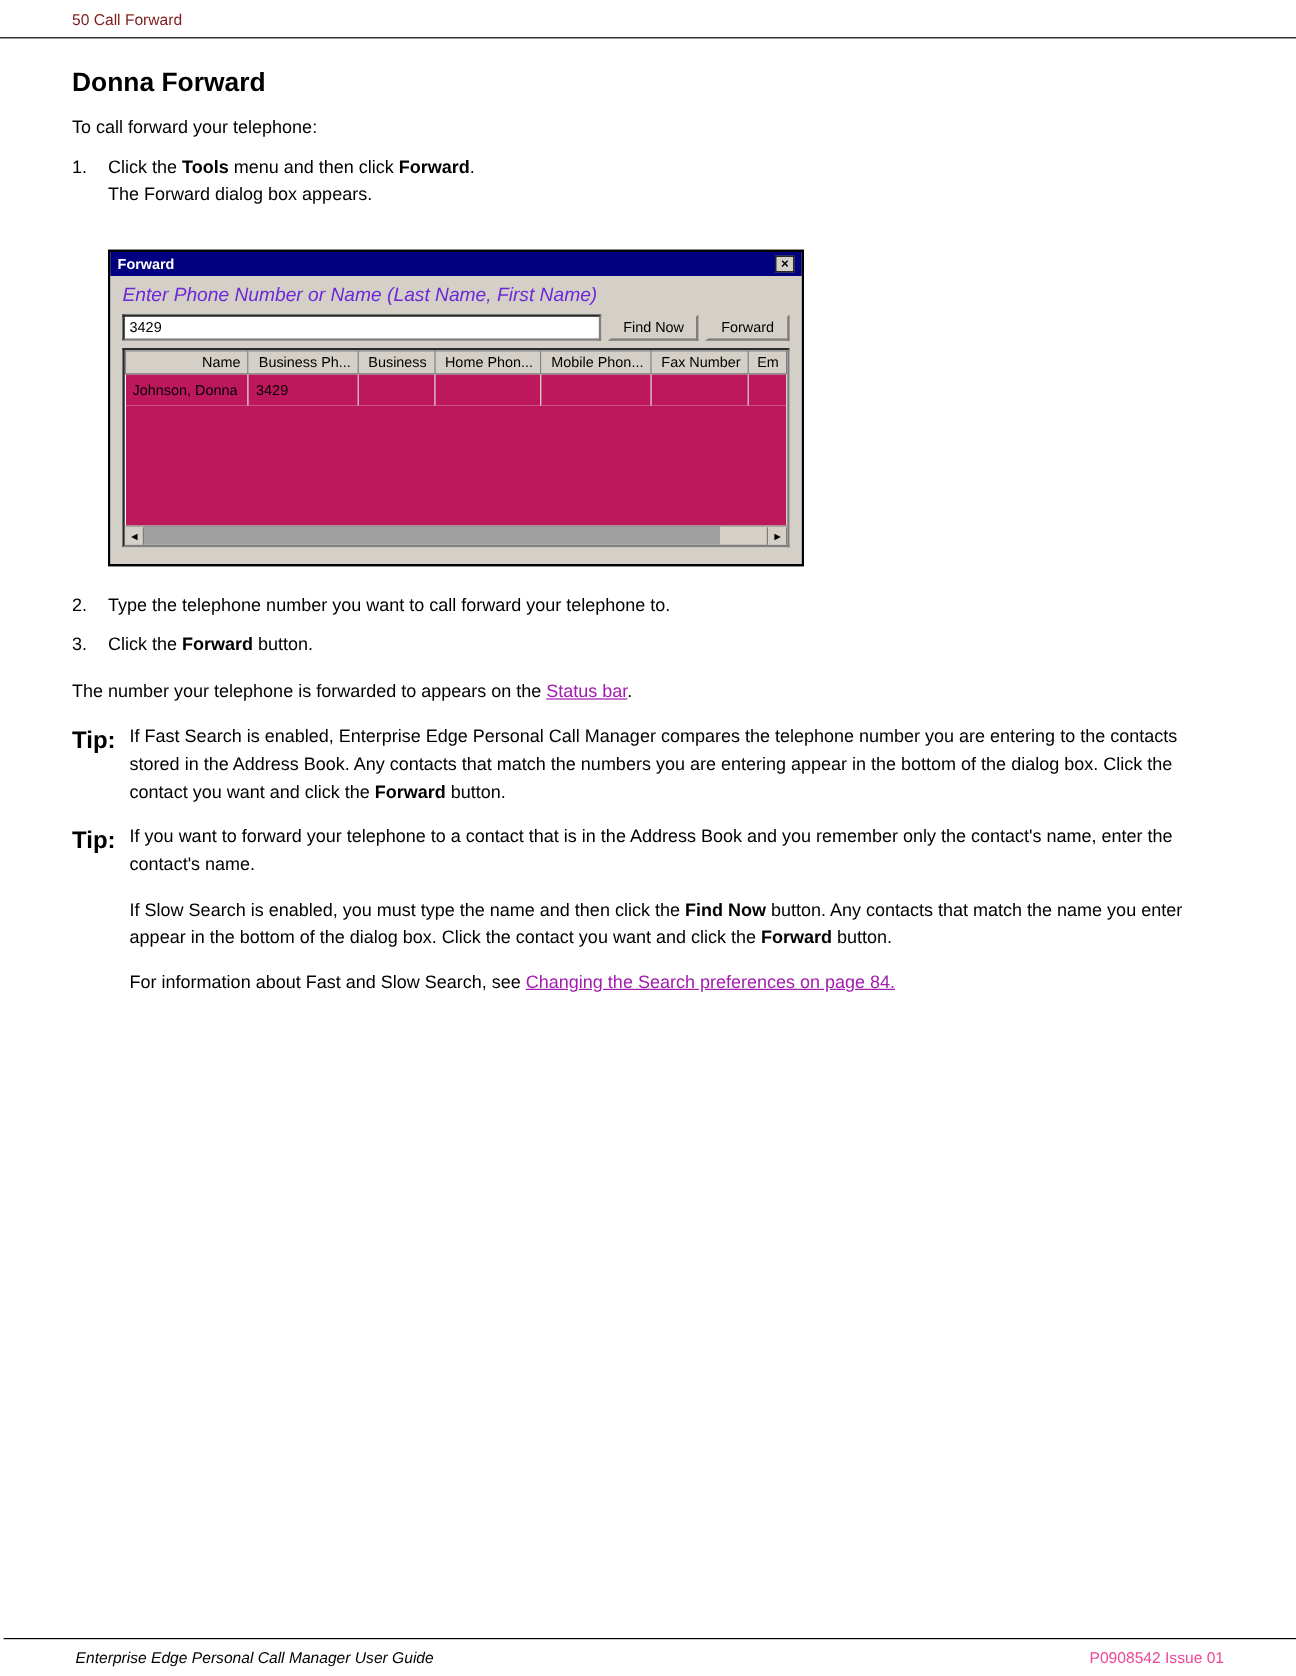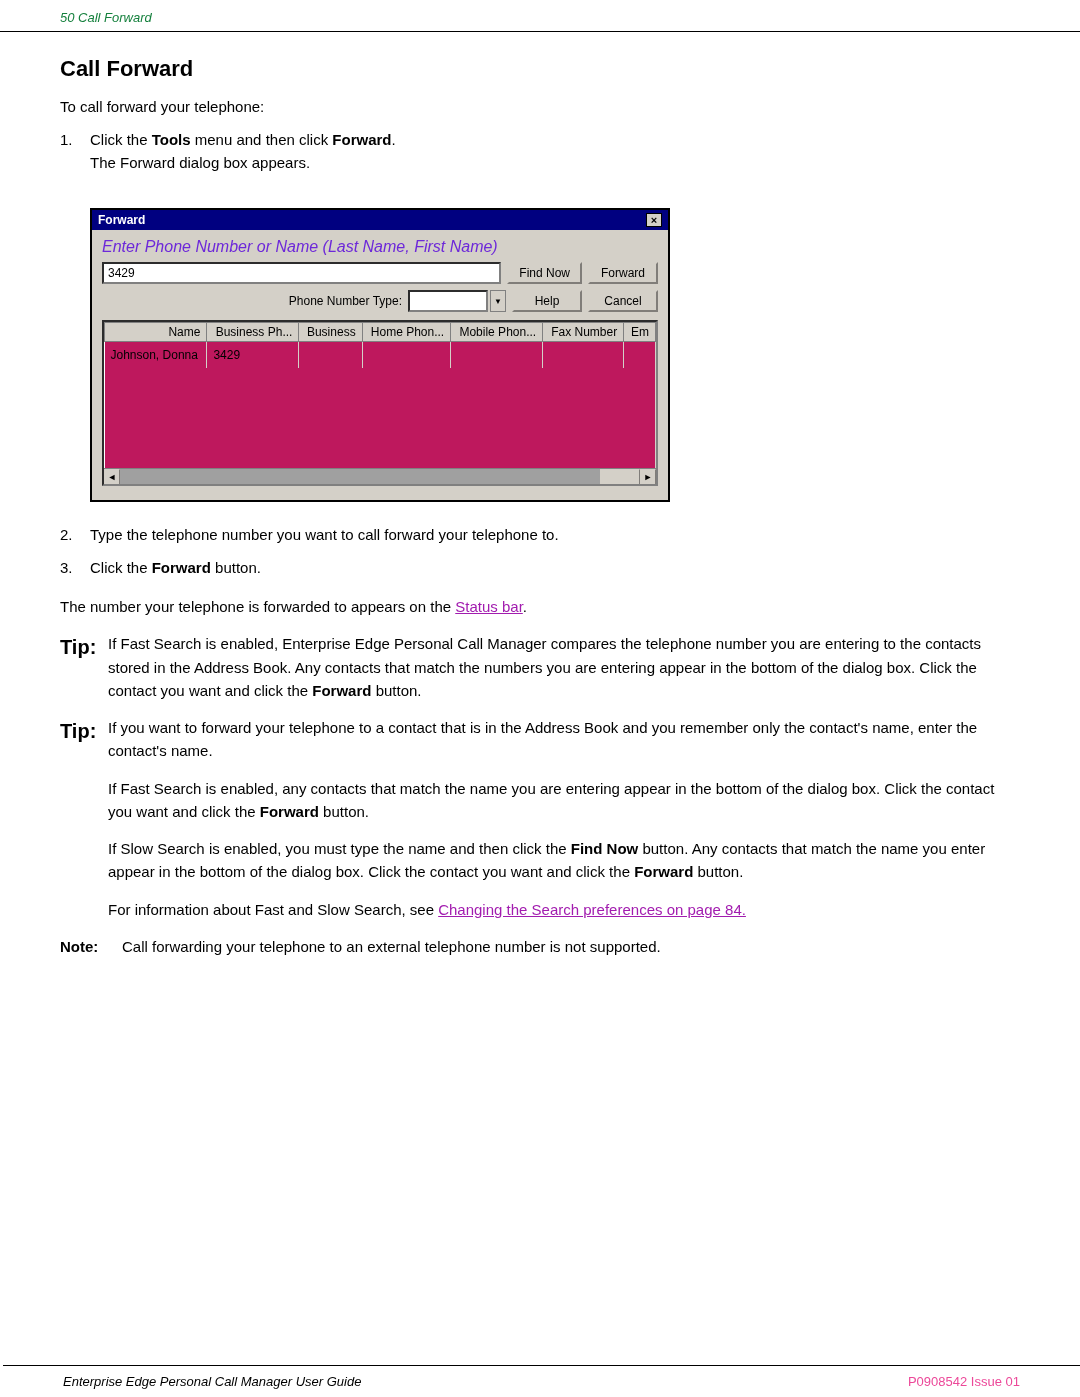--- a/index.html
+++ b/index.html
@@ -26,22 +26,21 @@
 
     
     .page-header {
       border-bottom: 1px solid #000;
       padding: 8px 60px 6px 60px;
       margin-bottom: 0;
     }
 
     .page-header-text {
       font-size: 13px;
-      color: #15803d;
-      font-style: italic;
+      color: #7f1d1d;
     }
 
     
     .content-area {
       padding: 24px 60px 40px 60px;
     }
 
     
     .chapter-title {
       font-size: 22px;
@@ -363,21 +362,21 @@
 
 <div class="page-container">
 
   <div class="page-header">
     <span class="page-header-text">50   Call Forward</span>
   </div>
 
   <div class="content-area">
 
     
-    <h1 class="chapter-title">Call Forward</h1>
+    <h1 class="chapter-title">Donna Forward</h1>
 
     
     <p class="intro-text">To call forward your telephone:</p>
 
     
     <ol class="numbered-list">
       <li>
         <span class="list-number">1.</span>
         <span class="list-content">
           Click the <strong>Tools</strong> menu and then click <strong>Forward</strong>.<br>
@@ -397,30 +396,20 @@
 
         <div class="dialog-body">
           <div class="dialog-label">Enter Phone Number or Name (Last Name, First Name)</div>
 
           <div class="dialog-row1">
             <input class="dialog-input" value="3429" readonly="" style="">
             <button class="dialog-btn">Find Now</button>
             <button class="dialog-btn">Forward</button>
           </div>
 
-          <div class="dialog-row2">
-            <div class="dialog-spacer"></div>
-            <span class="phone-type-label">Phone Number Type:</span>
-            <div class="phone-type-select">
-              <div class="select-box"></div>
-              <div class="select-arrow">▼</div>
-            </div>
-            <button class="dialog-btn">Help</button>
-            <button class="dialog-btn">Cancel</button>
-          </div>
 
           <div class="dialog-table-wrapper">
             <table class="dialog-table">
               <thead>
                 <tr>
                   <th>Name</th>
                   <th>Business Ph...</th>
                   <th>Business</th>
                   <th>Home Phon...</th>
                   <th>Mobile Phon...</th>
@@ -483,39 +472,32 @@
       </span>
     </div>
 
     
     <div class="tip-block">
       <span class="tip-label">Tip:</span>
       <span class="tip-content">If you want to forward your telephone to a contact that is in the Address Book and you remember only the contact's name, enter the contact's name.</span>
     </div>
 
     
-    <p class="indented-para">
-      If Fast Search is enabled, any contacts that match the name you are entering appear in the bottom of the dialog box. Click the contact you want and click the <strong>Forward</strong> button.
-    </p>
 
     
     <p class="indented-para">
       If Slow Search is enabled, you must type the name and then click the <strong>Find Now</strong> button. Any contacts that match the name you enter appear in the bottom of the dialog box. Click the contact you want and click the <strong>Forward</strong> button.
     </p>
 
     
     <p class="indented-para">
       For information about Fast and Slow Search, see <a class="link-text">Changing the Search preferences on page 84.</a>
     </p>
 
     
-    <div class="note-block">
-      <span class="note-label">Note:</span>
-      <span class="note-content">Call forwarding your telephone to an external telephone number is not supported.</span>
-    </div>
 
   </div>
 
   <div class="page-footer">
     <span class="footer-left">Enterprise Edge Personal Call Manager User Guide</span>
     <span class="footer-right">P0908542 Issue 01</span>
   </div>
 
 </div>
 

